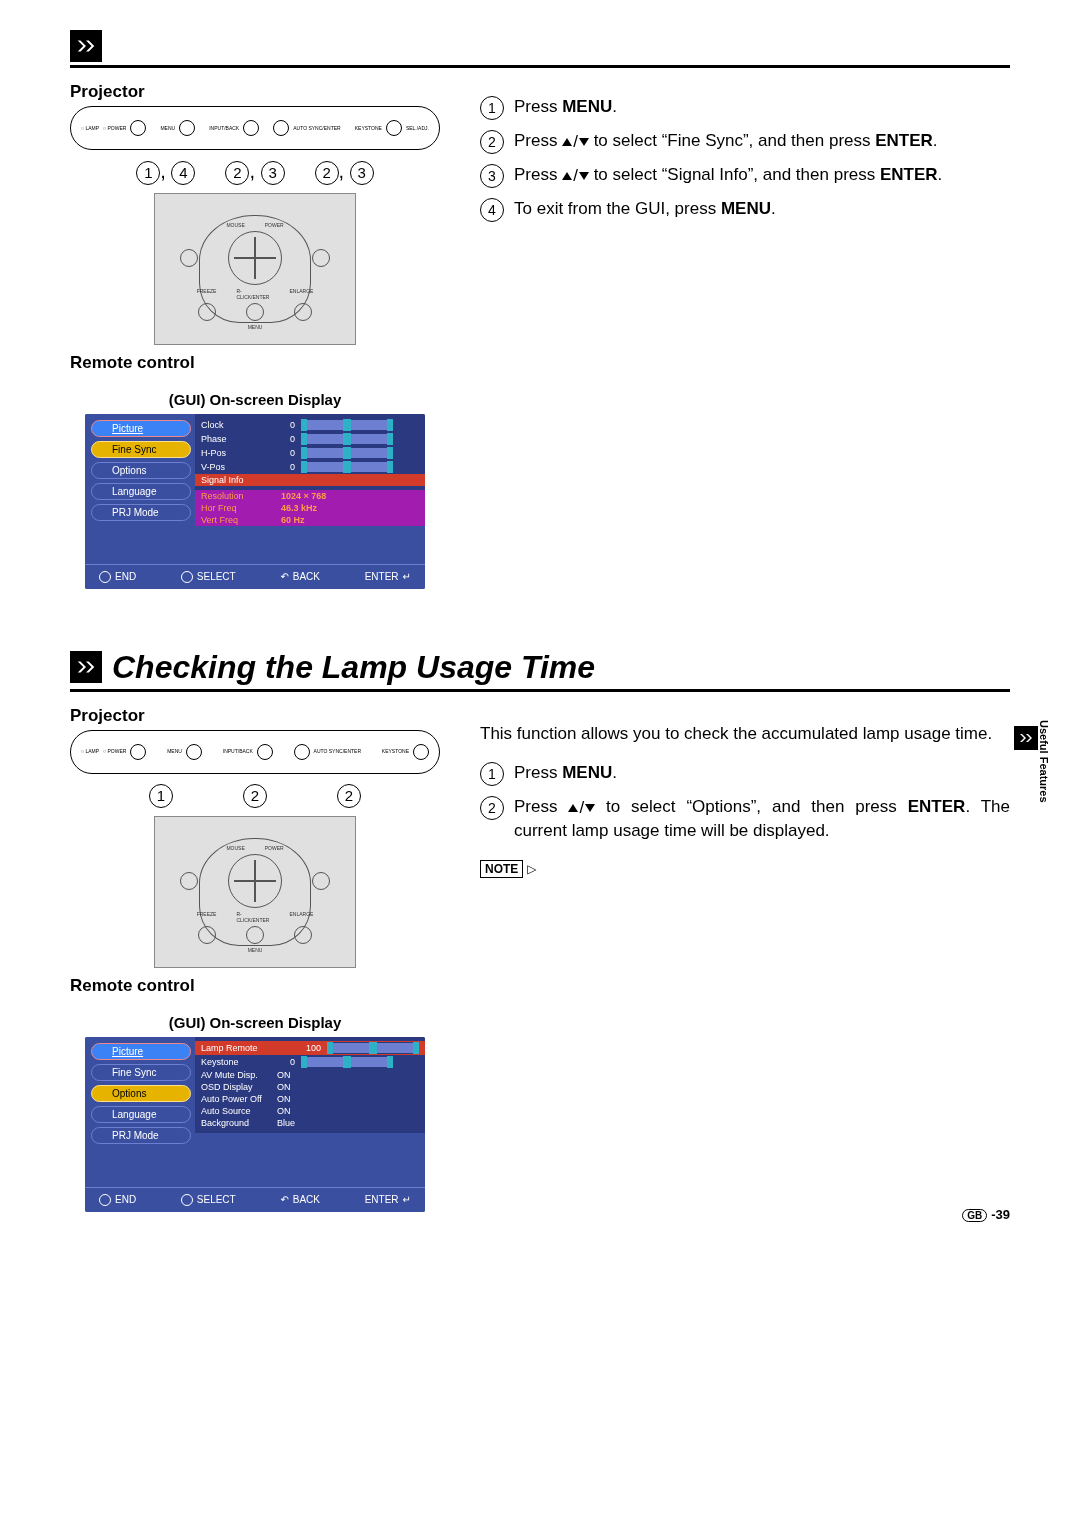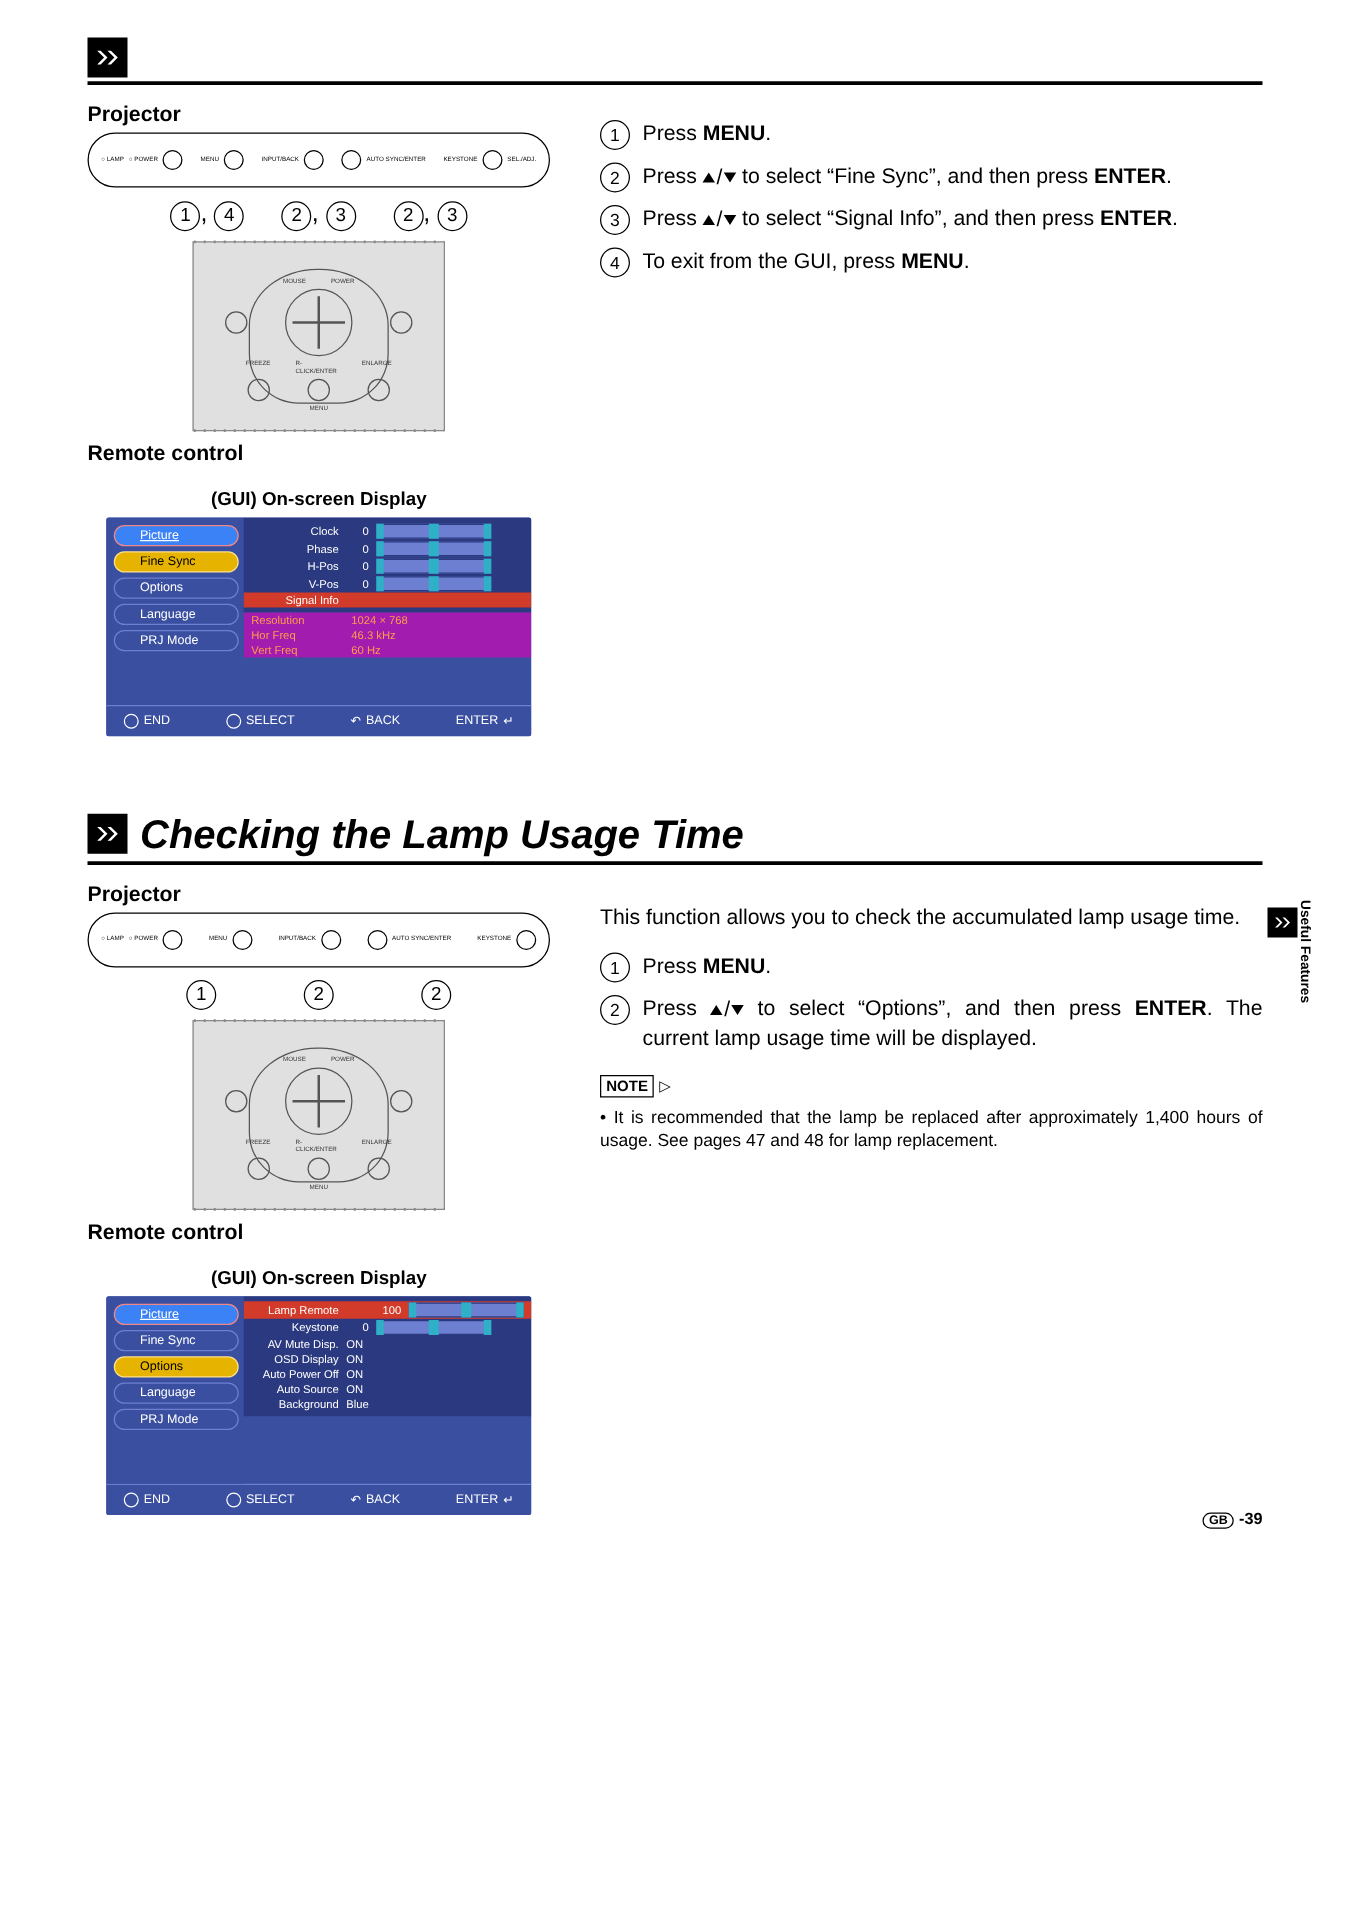--- a/index.html
+++ b/index.html
@@ -106,29 +106,29 @@
     font-size:10px;
   }
   .menu-item.red   { background:#3b82f6; border-color:#e88;text-decoration:underline; }
   .menu-item.yellow{ background:#e6b400; border-color:#ffe08a; color:#000;}
   .menu-item.blue  { background:#3a4fa0; }
   .mi-icon { width:10px; height:10px; display:inline-block; }
   .osd-right { flex:1; display:flex; flex-direction:column; }
   .osd-params { background:#2b3a80; padding:4px 6px; }
   .param-row { display:flex; align-items:center; gap:6px; font-size:9px; padding:1px 0;}
   .param-row.sel { background:#d23a2a; margin:0 -6px; padding:1px 6px; }
-  .param-label { width:70px;text-align:right; }
+  .param-label { width:70px; }
   .param-val   { width:18px; text-align:right; }
   .param-bar { flex:0 0 90px; height:10px; background:#6d7fd0; position:relative; border:1px solid #2b3a80;}
   .param-bar::before { content:""; position:absolute; left:45%; top:-1px; bottom:-1px; width:8px; background:#2eb0c7; }
   .param-bar .endcap { position:absolute; top:-1px; bottom:-1px; width:6px; background:#2eb0c7;}
   .param-bar .endcap.l{ left:-1px;} .param-bar .endcap.r{ right:-1px;}
   .info-row { display:flex; gap:10px; font-size:9px; padding:1px 0; }
   .info-row .k{ width:70px; color:#ff9a4a;}
-  .info-row .v{ color:#ff9a4a;}
+  .info-row .v{ color:#ff9a4a;font-weight:bold;}
   .osd-plain { background:#a21caf; padding:0 6px; }
   .osd-footer {
     display:flex; gap:20px; justify-content:space-between;
     padding:6px 14px; font-size:10px; border-top:1px solid #6d7fd0;
     background:#3a4fa0;
   }
   .osd-footer span { display:flex; align-items:center; gap:4px;}
   .foot-icon { width:10px; height:10px; border:1px solid #fff; border-radius:50%; display:inline-block;}
   .foot-back::before{ content:"↶"; }
   .foot-enter::after{ content:" ↵"; }
@@ -525,21 +525,20 @@
               <span class="step-text"><span>Press </span><b>MENU</b><span>.</span></span>
             </li>
           <li>
               <span class="step-num">2</span>
               <span class="step-text" style="text-align:justify"><span>Press </span><span class="arrow-updown"><span class="up"></span>/<span class="down"></span></span><span> to select “Options”, and then press </span><b>ENTER</b><span>. The current lamp usage time will be displayed.</span></span>
             </li>
         </ul>
         <div>
           <span class="note-box">NOTE</span><span class="note-arrow"></span>
         </div>
-        <div class="note-text">• <span>It is recommended that the lamp be replaced after approximately 1,400 hours of usage. See pages 47 and 48 for lamp replacement.</span></div>
       </div>
     </div>
   </div>
 
   <div class="side-tab">
     <span>Useful Features</span>
     <span class="tab-icon">
       <svg viewBox="0 0 24 24" width="16" height="16" fill="#fff">
           <path d="M3 6l6 6-6 6h3l6-6-6-6H3zm9 0l6 6-6 6h3l6-6-6-6h-3z"></path>
         </svg>

